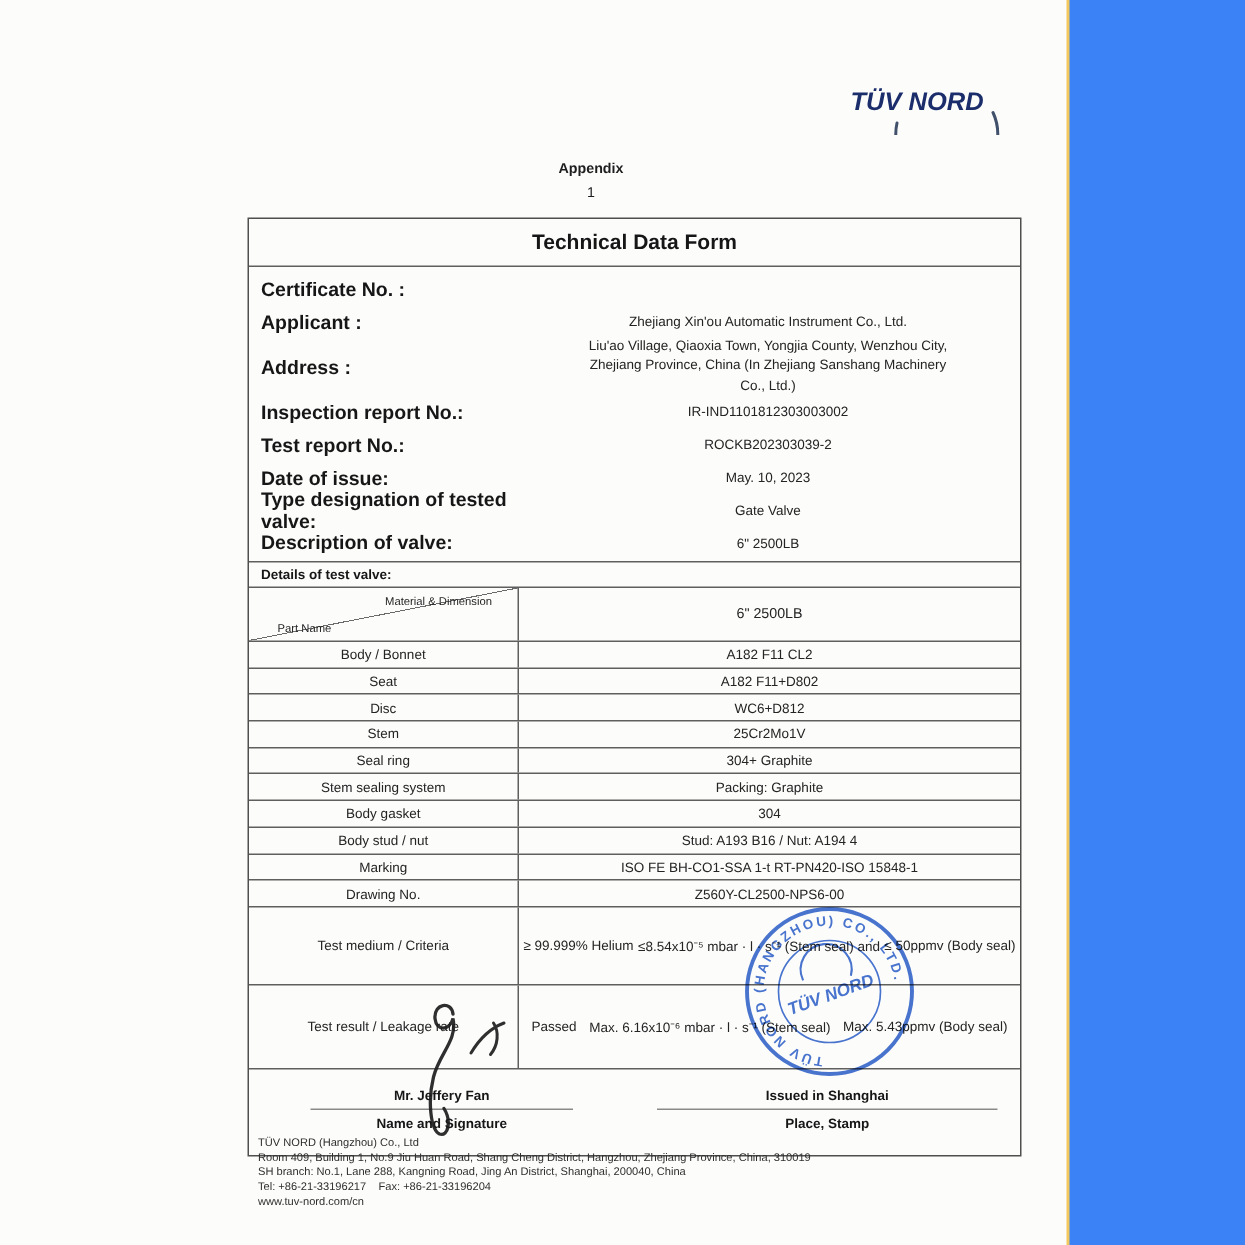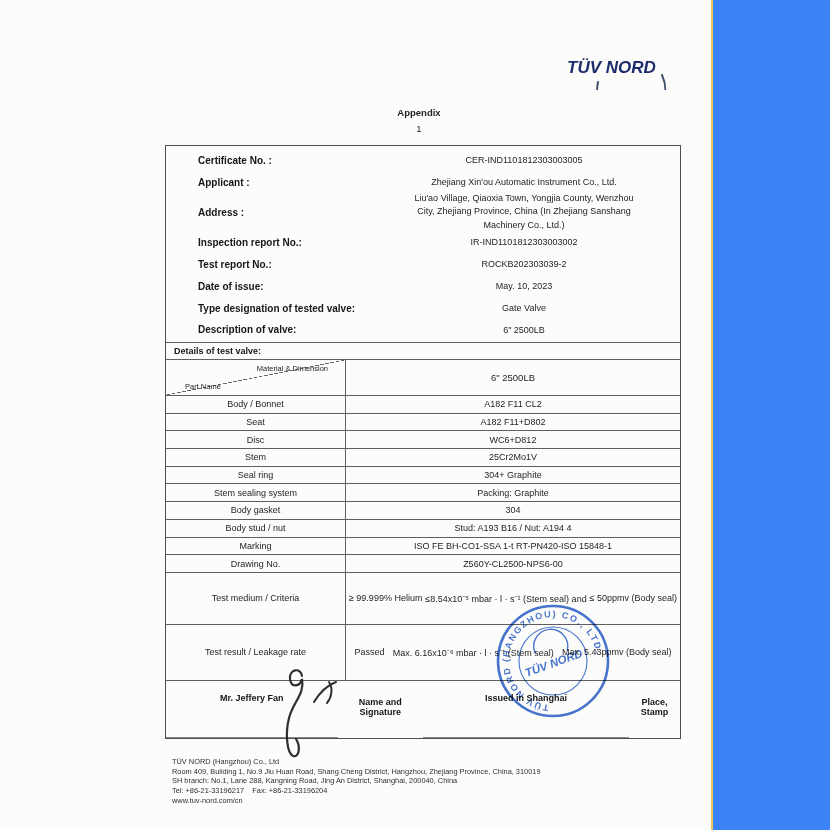--- a/index.html
+++ b/index.html
@@ -8,33 +8,33 @@
   #paper{position:absolute;left:0;top:0;width:712px;height:830px;background:#fcfcfb;}
   #edge-line{position:absolute;left:711px;top:0;width:2px;height:830px;background:#f1c75e;}
 
   
   #logo{position:absolute;left:565px;top:20px;width:115px;height:70px;}
   #logo .logo-text{position:absolute;left:2px;top:38px;font-size:17px;font-weight:bold;
     font-style:italic;color:#1b2d6b;letter-spacing:0px;white-space:nowrap;}
   #logo svg{position:absolute;left:0;top:0;}
 
   
-  #appendix{position:absolute;left:344px;top:107px;width:150px;text-align:center;}
+  #appendix{position:absolute;left:319px;top:107px;width:150px;text-align:center;}
   #appendix .apx{font-size:9.5px;font-weight:bold;color:#1e1e1e;}
   #appendix .apxnum{font-size:9.5px;margin-top:5px;color:#1e1e1e;}
 
   
   #form-table{position:absolute;left:165px;top:145px;width:516px;border:1px solid #4f4f4f;
     box-sizing:border-box;background:transparent;}
   .hb{border-bottom:1px solid #5f5f5f;}
   .title-row{height:31px;line-height:31px;text-align:center;font-size:14px;font-weight:bold;color:#161616;}
 
   .info-section{padding:3px 0 2px 0;}
   .info-row{display:flex;align-items:center;}
-  .info-label{width:178px;padding-left:8px;font-weight:bold;font-size:10px;color:#161616;box-sizing:border-box;margin-left:24px;}
+  .info-label{width:178px;padding-left:8px;font-weight:bold;font-size:13px;color:#161616;box-sizing:border-box;}
   .info-value{flex:1;text-align:center;font-size:9px;color:#242424;}
   .iv-addr{line-height:13.5px;padding:0 42px;}
   .h22{height:22px;} .h38{height:38px;} .h21{height:21px;}
 
   .details-row{height:16px;line-height:16px;font-weight:bold;font-size:9px;padding-left:8px;color:#161616;}
 
   .matrix-header{display:flex;height:35px;}
   .mh-left{width:180px;position:relative;border-right:1px solid #5f5f5f;box-sizing:border-box;
     background:linear-gradient(to bottom right,transparent 49.5%,#6a6a6a 49.5%,#6a6a6a 50.5%,transparent 50.5%);}
   .mh-tr{position:absolute;top:4px;right:17px;font-size:7.5px;color:#242424;}
@@ -46,21 +46,21 @@
     align-items:center;justify-content:center;font-size:9px;color:#242424;}
   .part-val{flex:1;display:flex;align-items:center;justify-content:center;font-size:9px;color:#242424;}
 
   .multi-row{display:flex;}
   .multi-row .part-name{height:auto;}
   .mr-lines{flex:1;display:flex;flex-direction:row;align-items:center;justify-content:space-evenly;
     font-size:9px;color:#242424;padding:2px 0;}
   .h51{height:51px;} .h55{height:55px;}
 
   .sig-row{display:flex;height:57px;}
-  .sig-col{flex:1;display:flex;justify-content:flex-start;padding-top:12px;}
+  .sig-col{flex:1;display:flex;flex-direction:column;justify-content:flex-start;padding-top:12px;}
   .sig-name{font-size:9px;font-weight:bold;color:#161616;text-align:center;border-bottom:1px solid #8a8a8a;
     padding-bottom:4px;margin:0 auto;}
   .w-left{width:68%;} .w-right{width:88%;}
   .sig-label{font-size:9px;font-weight:bold;color:#161616;text-align:center;margin-top:4px;}
 
   
   #signature-svg{position:absolute;left:258px;top:638px;}
   #stamp-svg{position:absolute;left:493px;top:601px;mix-blend-mode:multiply;opacity:0.88;}
 
   
@@ -80,25 +80,25 @@
     </svg>
     <div class="logo-text">TÜV NORD</div>
   </div>
 
   <div id="appendix">
     <div class="apx">Appendix</div>
     <div class="apxnum">1</div>
   </div>
 
   <div id="form-table">
+    <div class="title-row hb">Technical Data Form</div>
 
     <div class="info-section hb">
       <div class="info-row h22">
         <div class="info-label">Certificate No. :</div>
-        <div class="info-value">CER-IND1101812303003005</div>
       </div>
       <div class="info-row h22">
         <div class="info-label">Applicant :</div>
         <div class="info-value">Zhejiang Xin'ou Automatic Instrument Co., Ltd.</div>
       </div>
       <div class="info-row h38">
         <div class="info-label">Address :</div>
         <div class="info-value iv-addr">Liu'ao Village, Qiaoxia Town, Yongjia County, Wenzhou City, Zhejiang Province, China (In Zhejiang Sanshang Machinery Co., Ltd.)</div>
       </div>
       <div class="info-row h22">

